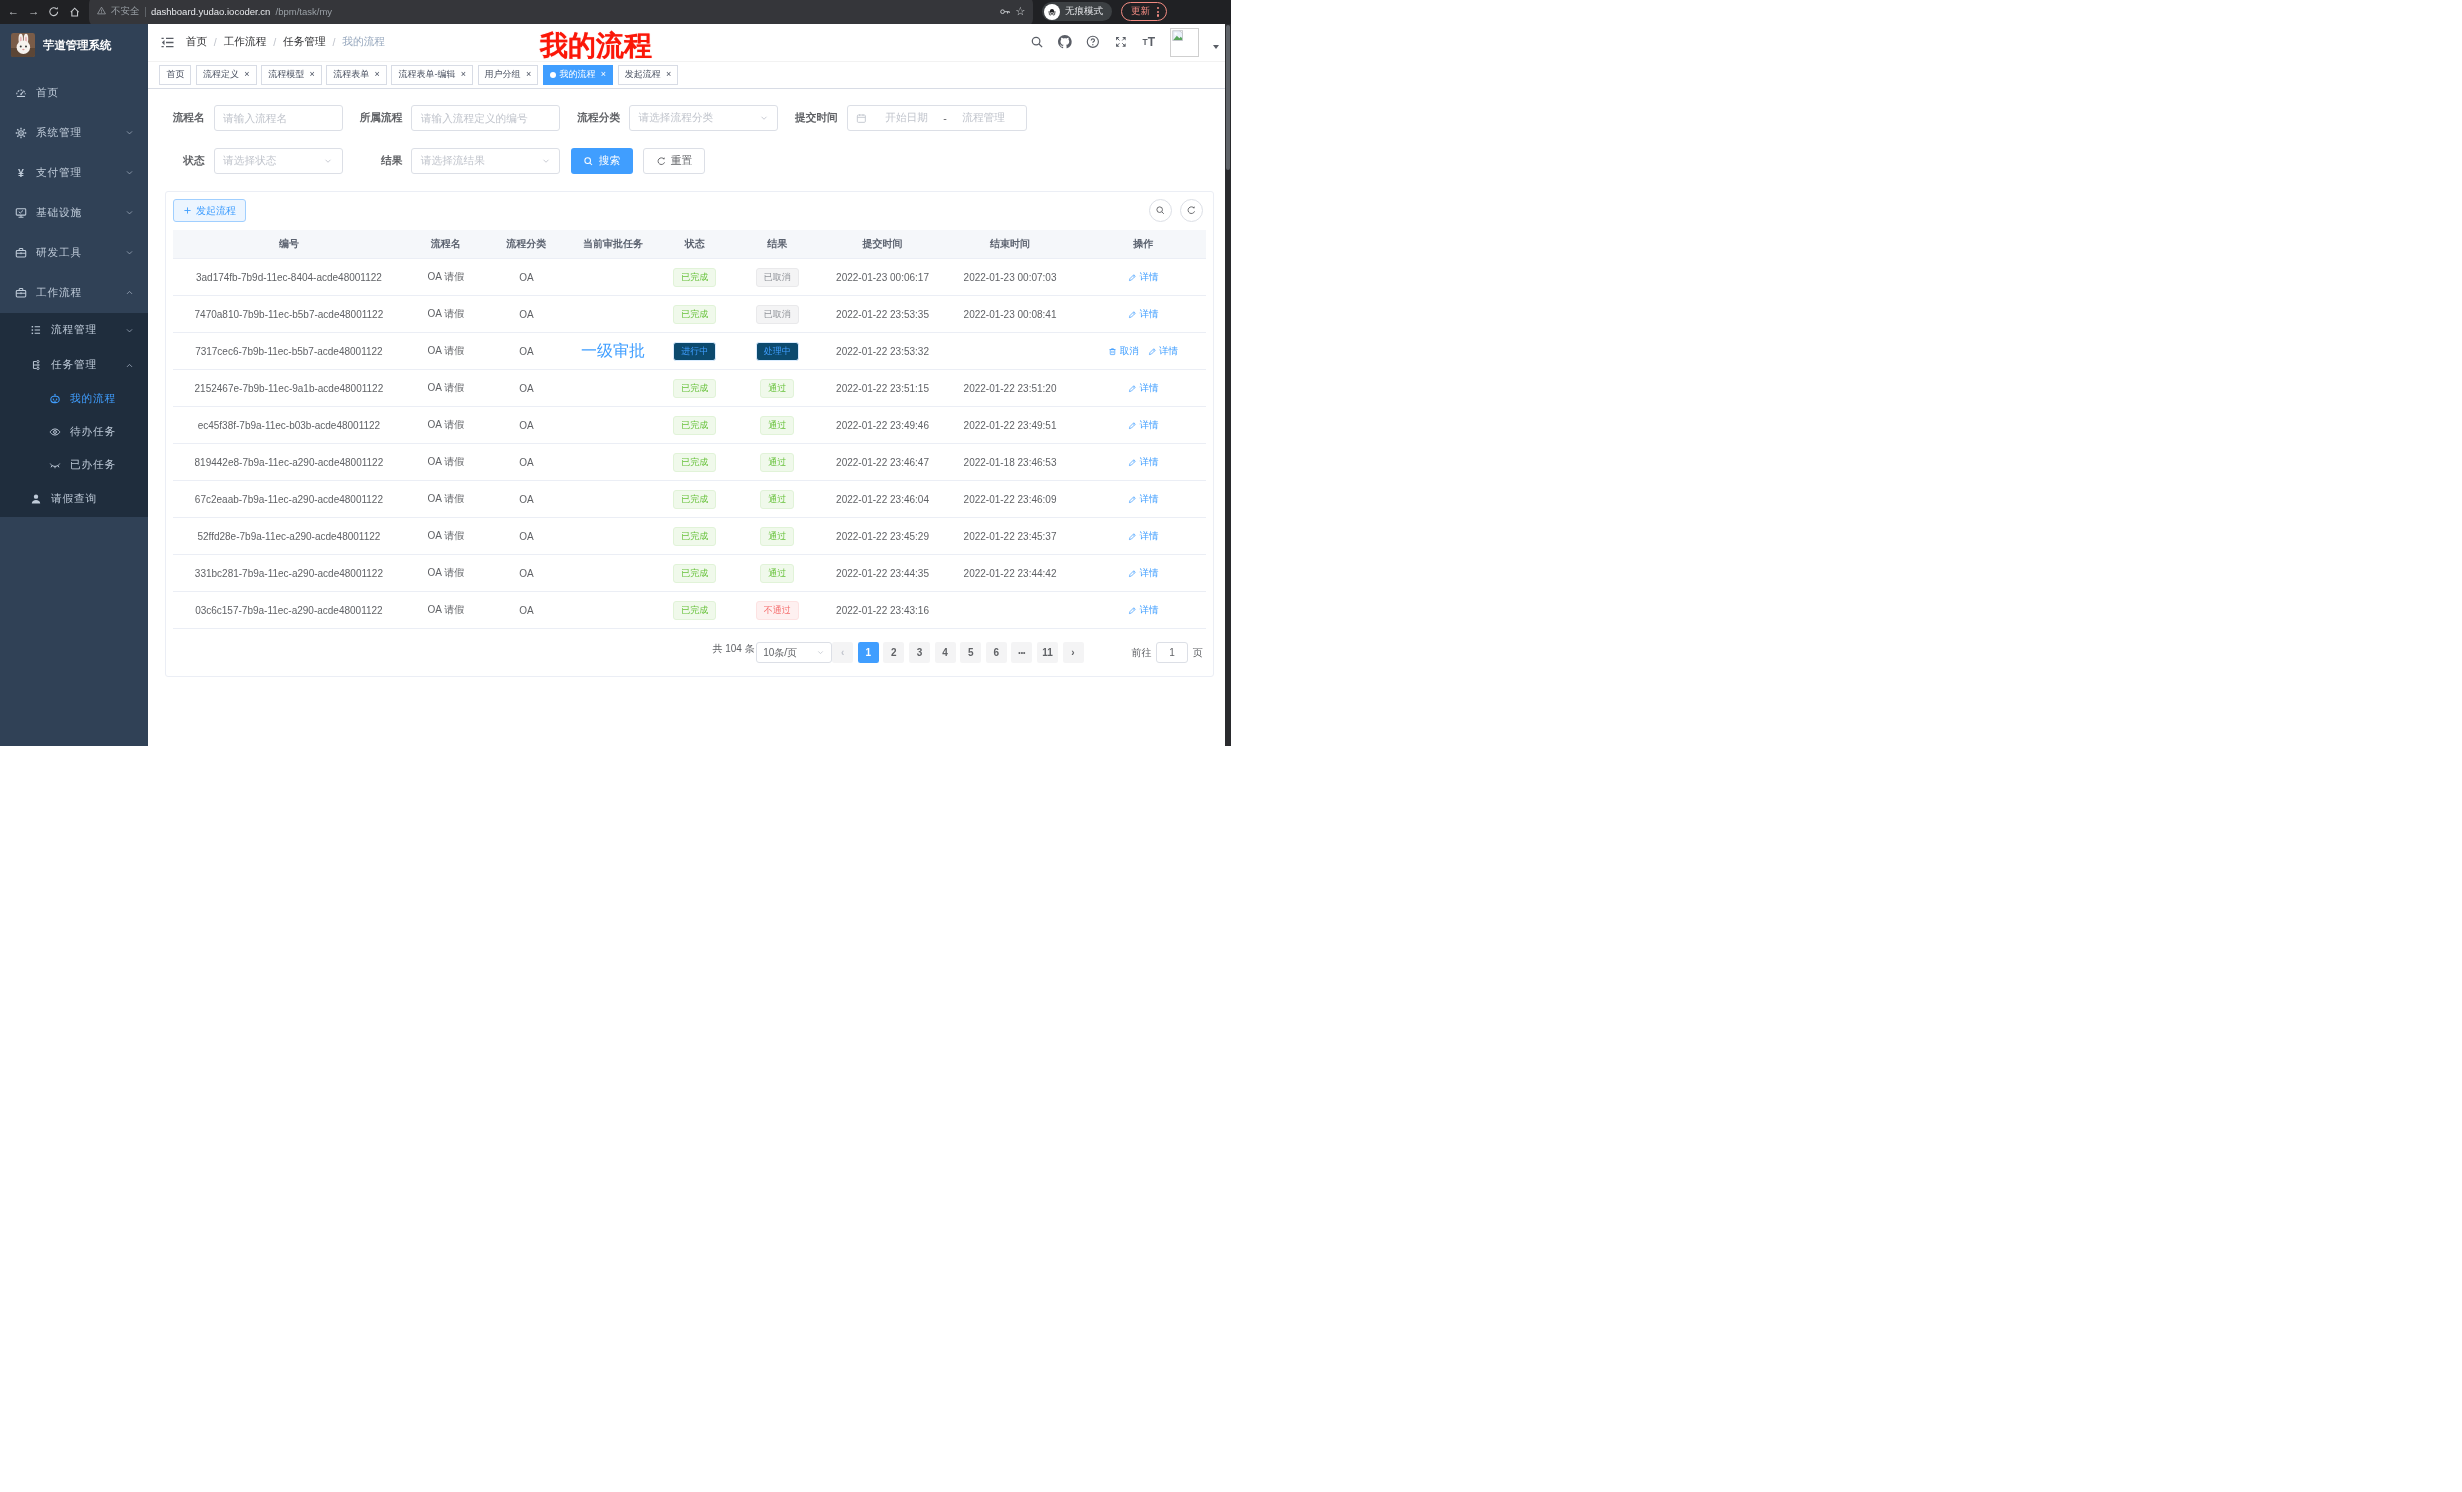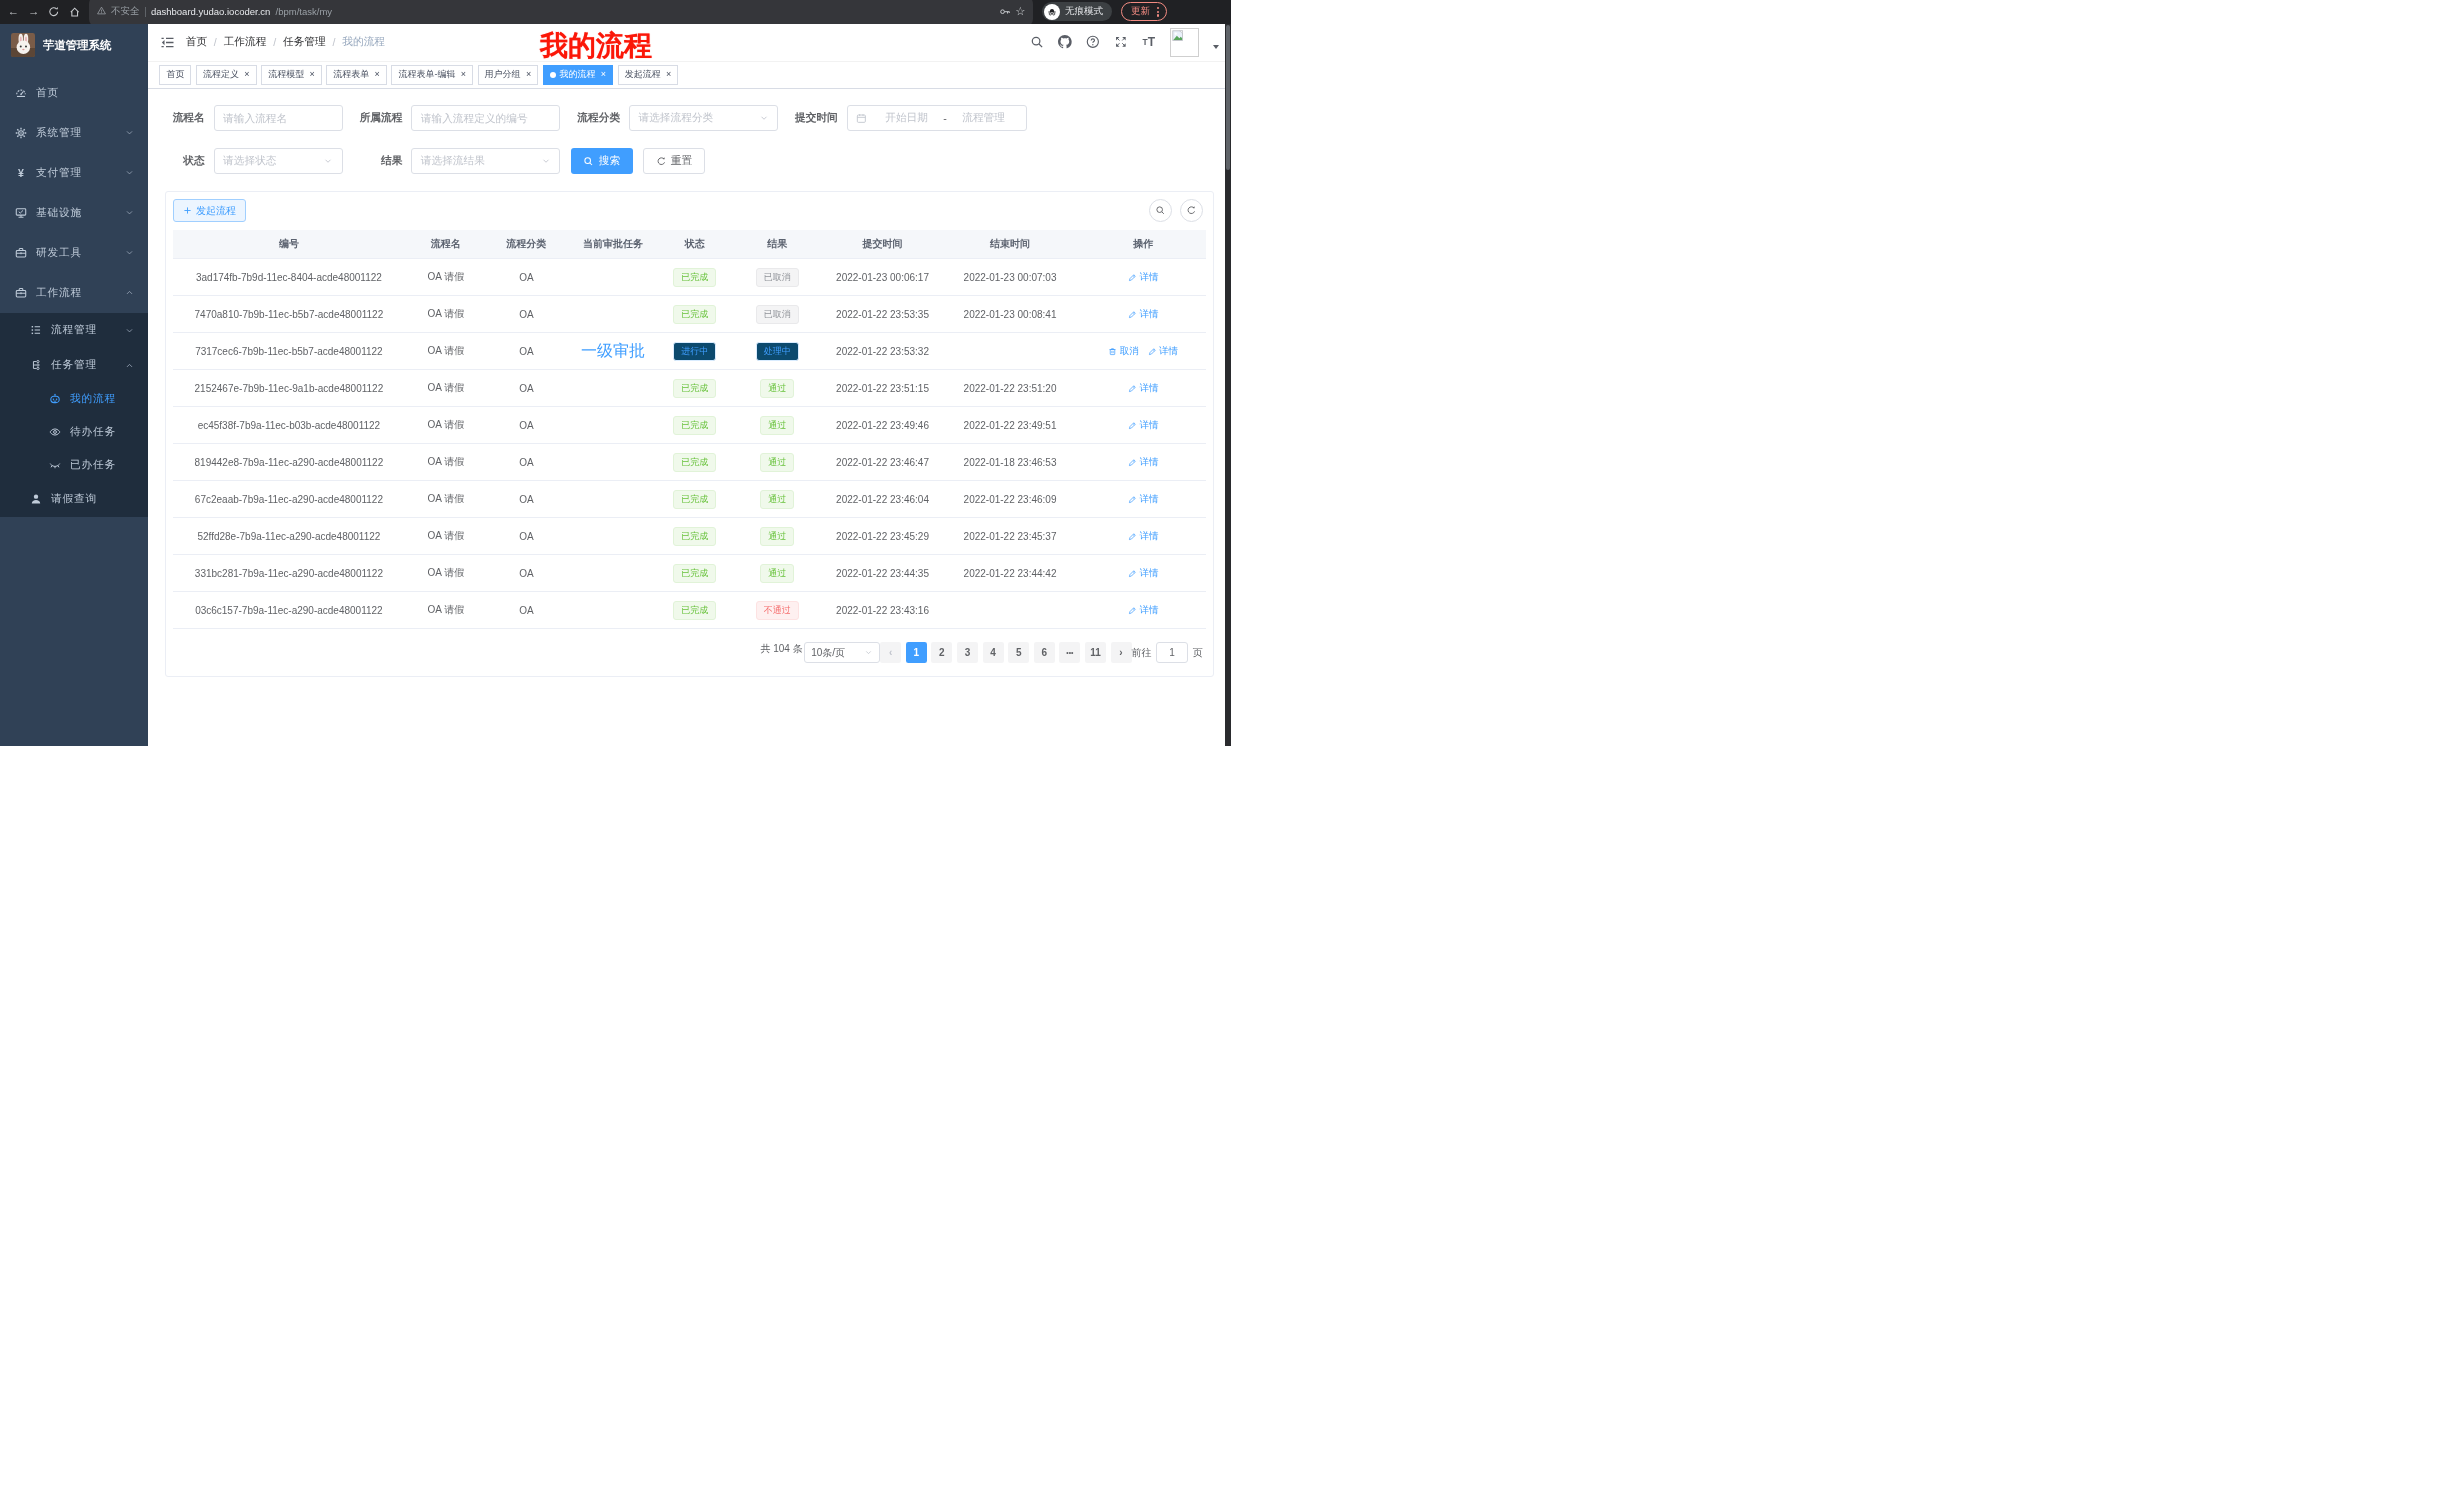--- a/index.html
+++ b/index.html
@@ -112,21 +112,21 @@
   .actions { display:flex; justify-content:center; gap:9px; }
 
   .pagination { display:flex; align-items:flex-start; justify-content:flex-end; gap:0; padding:13px 3px 13px; font-size:10px; color:#606266; }
   .pg-total { margin-right:1.5px; }
   .pg-size { width:76px; height:21px; border:0.8px solid #dcdfe6; border-radius:3px; display:flex; align-items:center; padding:0 6px; color:#606266; cursor:pointer; }
   .pg-size .sel-chevron svg { width:9px; height:9px; }
   .pager { display:flex; gap:4.6px; align-items:center; }
   .page-btn { min-width:21px; height:21px; padding:0 3px; border-radius:2.3px; background:#f4f4f5; color:#606266; font-weight:600; display:flex; align-items:center; justify-content:center; cursor:pointer; }
   .page-btn.active { background:#409eff; color:#fff; }
   .page-btn.disabled { color:#c0c4cc; cursor:default; }
-  .goto { display:flex; align-items:center; gap:4.6px; }
+  .goto { display:flex; align-items:center; gap:4.6px;margin-left:48px; }
   .goto input { width:32px; height:21px; border:0.8px solid #dcdfe6; border-radius:3px; text-align:center; font-size:10px; color:#606266; outline:none; }
 
   
   .annotation { position:absolute; left:540px; top:27px; font-size:28px; font-weight:700; color:#fb1708; z-index:60; text-shadow:0 0 0.8px rgba(251,23,8,.6); }
 
   
   .scrollbar { position:absolute; right:0; top:23.6px; bottom:0; width:6px; background:#2a2b2e; z-index:55; }
   .scrollbar .thumb { position:absolute; top:1.5px; left:0.8px; width:4.6px; height:145px; border-radius:2.3px; background:#5f6368; }
 </style>
 </head>

